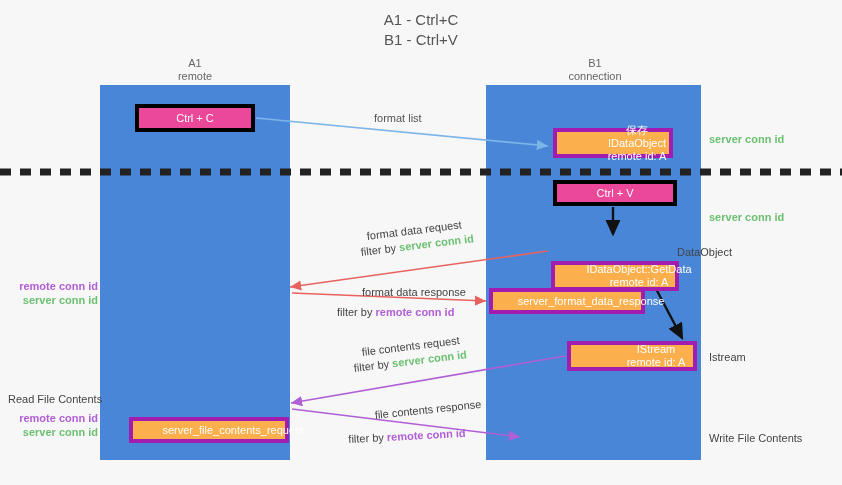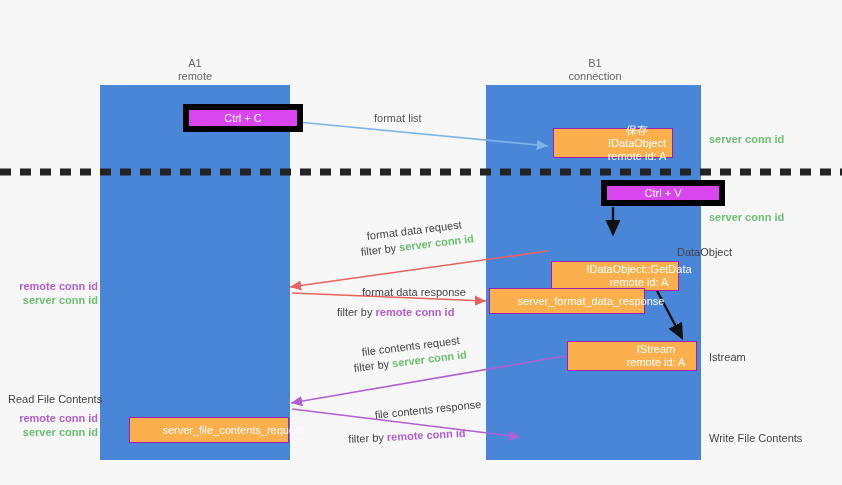--- a/index.html
+++ b/index.html
@@ -28,22 +28,22 @@
   .lane{position:absolute;background:#4a86d8;top:85px;height:375px;}
   .lane.a{left:100px;width:190px;}
   .lane.b{left:486px;width:215px;}
 
   .box{
     position:absolute;display:flex;flex-direction:column;
     align-items:center;justify-content:center;
     color:#fff;font-size:11px;line-height:13px;text-align:center;
     box-sizing:border-box;white-space:pre-line;
   }
-  .box.green{background:#d946ef;border:6px solid #000000;margin-left:48px;}
-  .box.orange{background:#fbb04d;border:1px solid #a21caf;padding-left:48px;}
+  .box.green{background:#ec4899;border:4px solid #000000;}
+  .box.orange{background:#fbb04d;border:4px solid #a21caf;padding-left:48px;}
 
   .b-ctrlc{left:135px;top:104px;width:120px;height:28px;}
   .b-idataobject{left:553px;top:128px;width:120px;height:30px;}
   .b-ctrlv{left:553px;top:180px;width:124px;height:26px;}
   .b-getdata{left:551px;top:237px;width:128px;height:30px;margin-top:24px;}
   .b-sfdreq{left:129px;top:277px;width:160px;height:26px;}
   .b-sfdres{left:489px;top:288px;width:156px;height:26px;}
   .b-istream{left:567px;top:341px;width:130px;height:30px;}
   .b-sfcreq{left:129px;top:393px;width:160px;height:26px;margin-top:24px;}
   .b-sfcres{left:523px;top:424px;width:161px;height:26px;}
@@ -75,20 +75,22 @@
   .al-fcres{left:374px;top:408px;transform:rotate(-6deg);transform-origin:left top;}
   .al-fcresf{left:348px;top:432px;transform:rotate(-3deg);transform-origin:left top;}
 
   svg.overlay{position:absolute;left:0;top:0;width:842px;height:485px;pointer-events:none;}
 </style>
 </head>
 <body>
 
 <div id="stage">
 
+  <div class="title">A1 - Ctrl+C
+B1 - Ctrl+V</div>
 
   <div class="col-head a">A1
 remote</div>
   <div class="col-head b">B1
 connection</div>
 
   <div class="lane a"></div>
   <div class="lane b"></div>
 
   <svg class="overlay">

